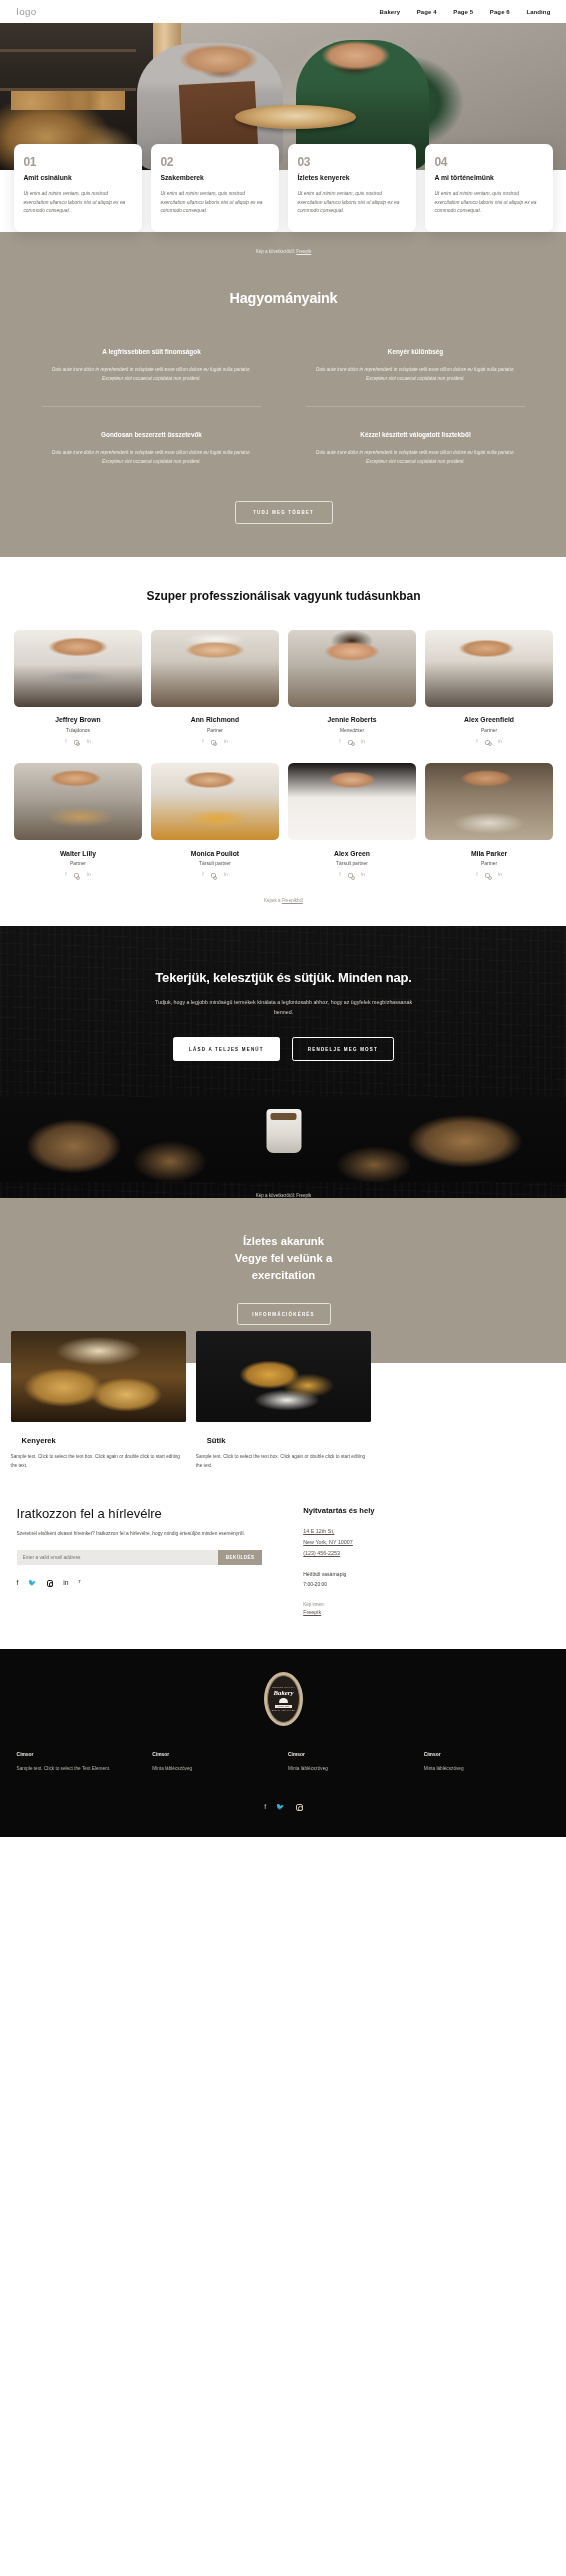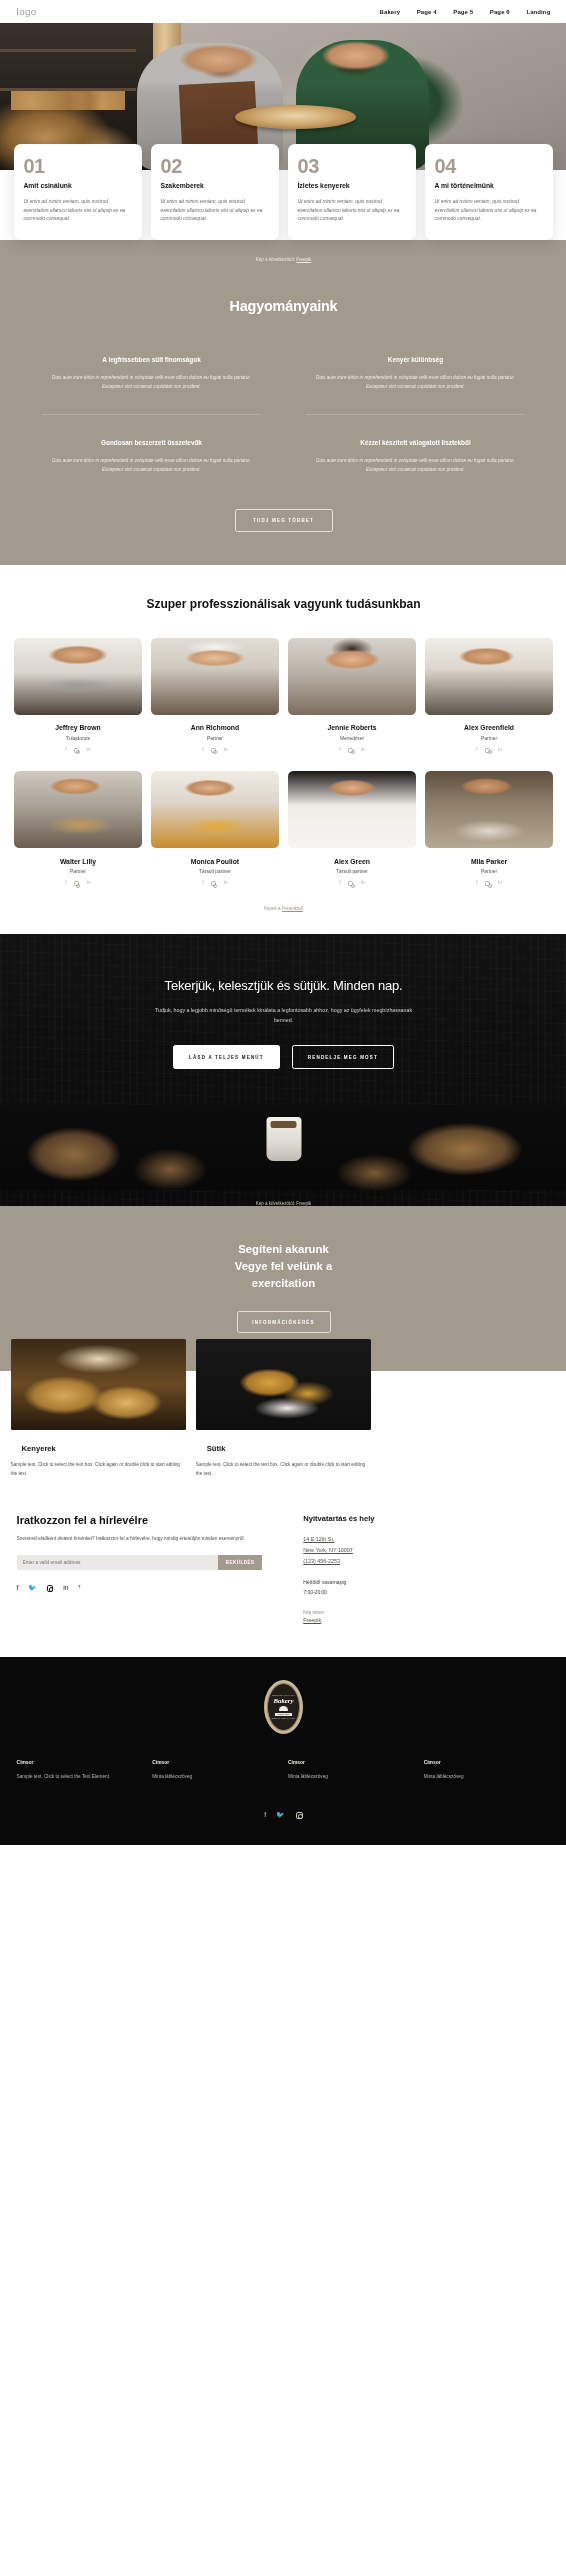--- a/index.html
+++ b/index.html
@@ -93,21 +93,21 @@
   .cards-wrap{
     position:relative; margin-top:-26.5px; padding:0 13.6px 0;
     display:flex; gap:8.3px; z-index:5;
   }
   .fcard{
     flex:1; background:#fff; border-radius:6.8px; padding:12px 9.8px 16.6px;
     box-shadow:0 3.8px 13.6px rgba(0,0,0,.12);
     min-height:87px;
   }
   .fcard .num{
-    font-size:20px; font-weight:800; color:#a39c93; letter-spacing:-0.4px;
+    font-size:12px; font-weight:800; color:#a39c93; letter-spacing:-0.4px;
     line-height:1; margin-bottom:6.8px;
   }
   .fcard .ftitle{
     font-size:6.8px; font-weight:700; color:#121212; margin-bottom:7.6px; line-height:1.2;
   }
   .fcard .fdesc{
     font-size:4.9px; font-style:italic; color:#6e6a65; line-height:1.75;
   }
 
   
@@ -208,21 +208,21 @@
   }
   .wood{
     position:absolute; inset:0;
     background:
       repeating-linear-gradient(90deg, rgba(255,255,255,.018) 0 1.5px, transparent 1.5px 6.8px),
       repeating-linear-gradient(2deg, rgba(255,255,255,.025) 0 0.8px, transparent 0.8px 10.6px),
       linear-gradient(#131212,#0b0a0a);
   }
   .dark-inner{ position:relative; z-index:2; }
   .dark h2{
-    color:#fff; font-size:13px; font-weight:400; margin-bottom:12px; letter-spacing:-0.2px;
+    color:#fff; font-size:13px; font-weight:700; margin-bottom:12px; letter-spacing:-0.2px;
   }
   .dark p{
     color:#d6d2cd; font-size:5.3px; line-height:1.95; max-width:272px; margin:0 auto 19.7px;
   }
   .dark-btns{ display:flex; justify-content:center; gap:12px; padding-bottom:36px; }
   .btn-white{
     background:#fff; color:#131313; font-size:4.5px; font-weight:700; letter-spacing:1.2px;
     padding:8.3px 15px; border:0.8px solid #fff; border-radius:2.3px; cursor:pointer;
     font-family:inherit;
   }
@@ -279,21 +279,21 @@
       linear-gradient(#191818,#0f0e0e); }
   .pi3{ background:
       radial-gradient(ellipse 28% 26% at 34% 52%, #e0a94a 0%, #b07c2c 58%, transparent 78%),
       radial-gradient(ellipse 26% 24% at 72% 62%, #d9a145 0%, #4e3418 62%, transparent 80%),
       linear-gradient(#2e2014,#543a1d 45%,#1d140c); }
   .prod-title{ font-size:7.6px; font-weight:700; margin:13.6px 0 8.3px; color:#111;padding-left:11px; }
   .prod-desc{ font-size:4.7px; color:#53504b; line-height:1.9; }
 
   
   .nl-wrap{ display:grid; grid-template-columns:1.08fr 1fr; gap:19.7px; padding:35px 16.6px 0; }
-  .nl h3{ font-size:11px; font-weight:700; color:#111; margin-bottom:8px; }
+  .nl h3{ font-size:13px; font-weight:400; color:#111; margin-bottom:8px; }
   .nl p{ font-size:4.8px; color:#4e4b47; line-height:1.95; margin-bottom:12px; }
   .nl-form{ display:flex; height:14.4px; width:92%; }
   .nl-form input{
     flex:1; border:none; background:#ebe9e6; font-size:4.8px; color:#8c8782;
     padding:0 6px; font-family:inherit; outline:none;
   }
   .nl-form button{
     background:#a39a8e; color:#fff; border:none; font-size:4.5px; font-weight:700;
     letter-spacing:0.5px; padding:0 7.6px; cursor:pointer; font-family:inherit;
   }
@@ -564,21 +564,21 @@
     <div class="cup"></div>
   </div>
   <div class="credit-light">
     <span>Kép a következőtől:</span>
     <a>Freepik</a>
   </div>
 </div>
 
 <div class="contact">
   <h2>
-    <span>Segíteni akarunk</span><br>
+    <span>Ízletes akarunk</span><br>
     <span>Vegye fel velünk a</span><br>
     <span>exercitation</span>
   </h2>
   <button class="btn-outline">INFORMÁCIÓKÉRÉS</button>
 </div>
 
 <div class="products">
   <div>
     <div class="prod-img pi1"></div>
     <div class="prod-title">Kenyerek</div>

